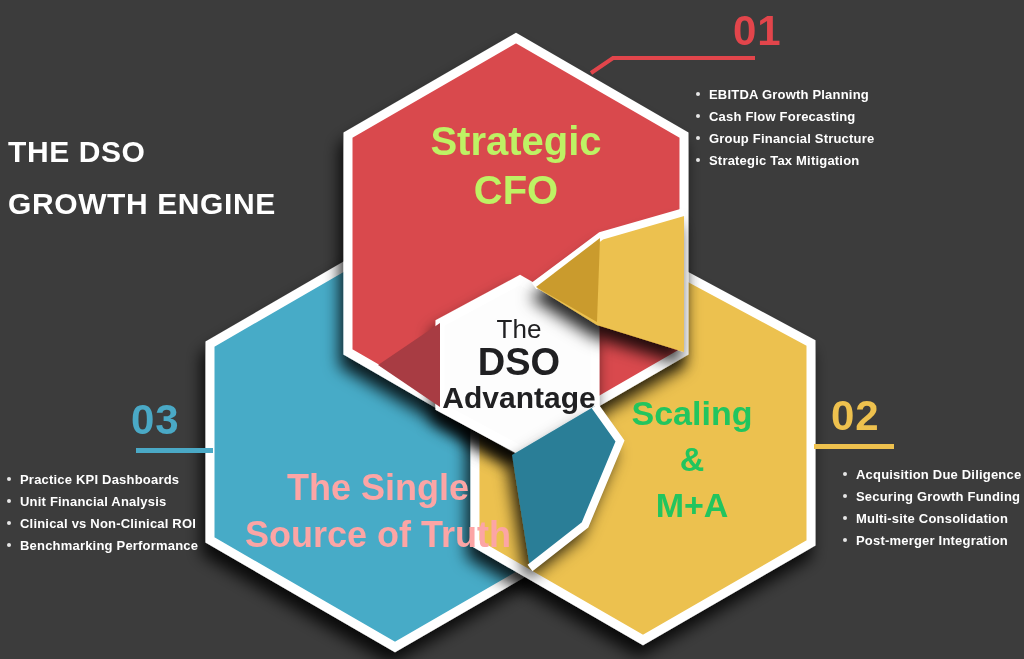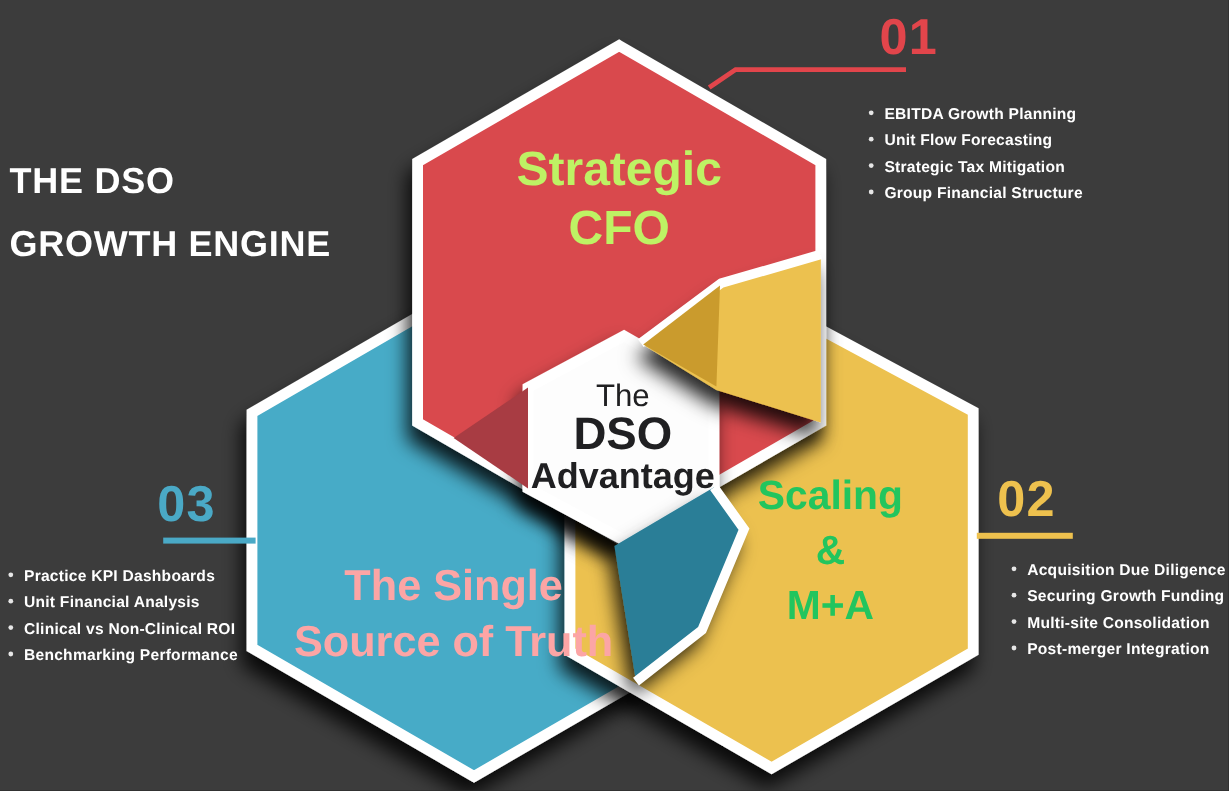--- a/index.html
+++ b/index.html
@@ -31,21 +31,21 @@
   .num-3{left:131px;top:399px;color:#4aa9c6;}
   .uline{height:5px;}
   .uline-2{left:814px;top:444px;width:80px;background:#eec14e;}
   .uline-3{left:136px;top:448px;width:77px;background:#4aa9c6;}
   
   .callout-list{display:flex;flex-direction:column;}
   .callout-item{height:22px;display:flex;align-items:center;color:#fff;
     font-size:13px;font-weight:700;letter-spacing:.2px;white-space:nowrap;}
   .bullet{width:4px;height:4px;border-radius:50%;background:#e6e6e6;
     margin-right:9px;flex:0 0 auto;}
-  .list-1{left:724px;top:83px;}
+  .list-1{left:696px;top:83px;}
   .list-2{left:843px;top:463px;}
   .list-3{left:7px;top:468px;}
 </style>
 </head>
 <body>
 
 <div class="stage">
 
   <svg width="1024" height="659" viewBox="0 0 1024 659">
     <defs>
@@ -108,29 +108,29 @@
   <div class="abs uline uline-2"></div>
   <div class="abs uline uline-3"></div>
 
   <div class="abs callout-list list-1">
     <div class="callout-item">
       <span class="bullet"></span>
       <span>EBITDA Growth Planning</span>
     </div>
     <div class="callout-item">
       <span class="bullet"></span>
-      <span>Unit Flow Forecasting</span>
+      <span>Cash Flow Forecasting</span>
+    </div>
+    <div class="callout-item">
+      <span class="bullet"></span>
+      <span>Group Financial Structure</span>
     </div>
     <div class="callout-item">
       <span class="bullet"></span>
       <span>Strategic Tax Mitigation</span>
-    </div>
-    <div class="callout-item">
-      <span class="bullet"></span>
-      <span>Group Financial Structure</span>
     </div>
   </div>
 
   <div class="abs callout-list list-2">
     <div class="callout-item">
       <span class="bullet"></span>
       <span>Acquisition Due Diligence</span>
     </div>
     <div class="callout-item">
       <span class="bullet"></span>

